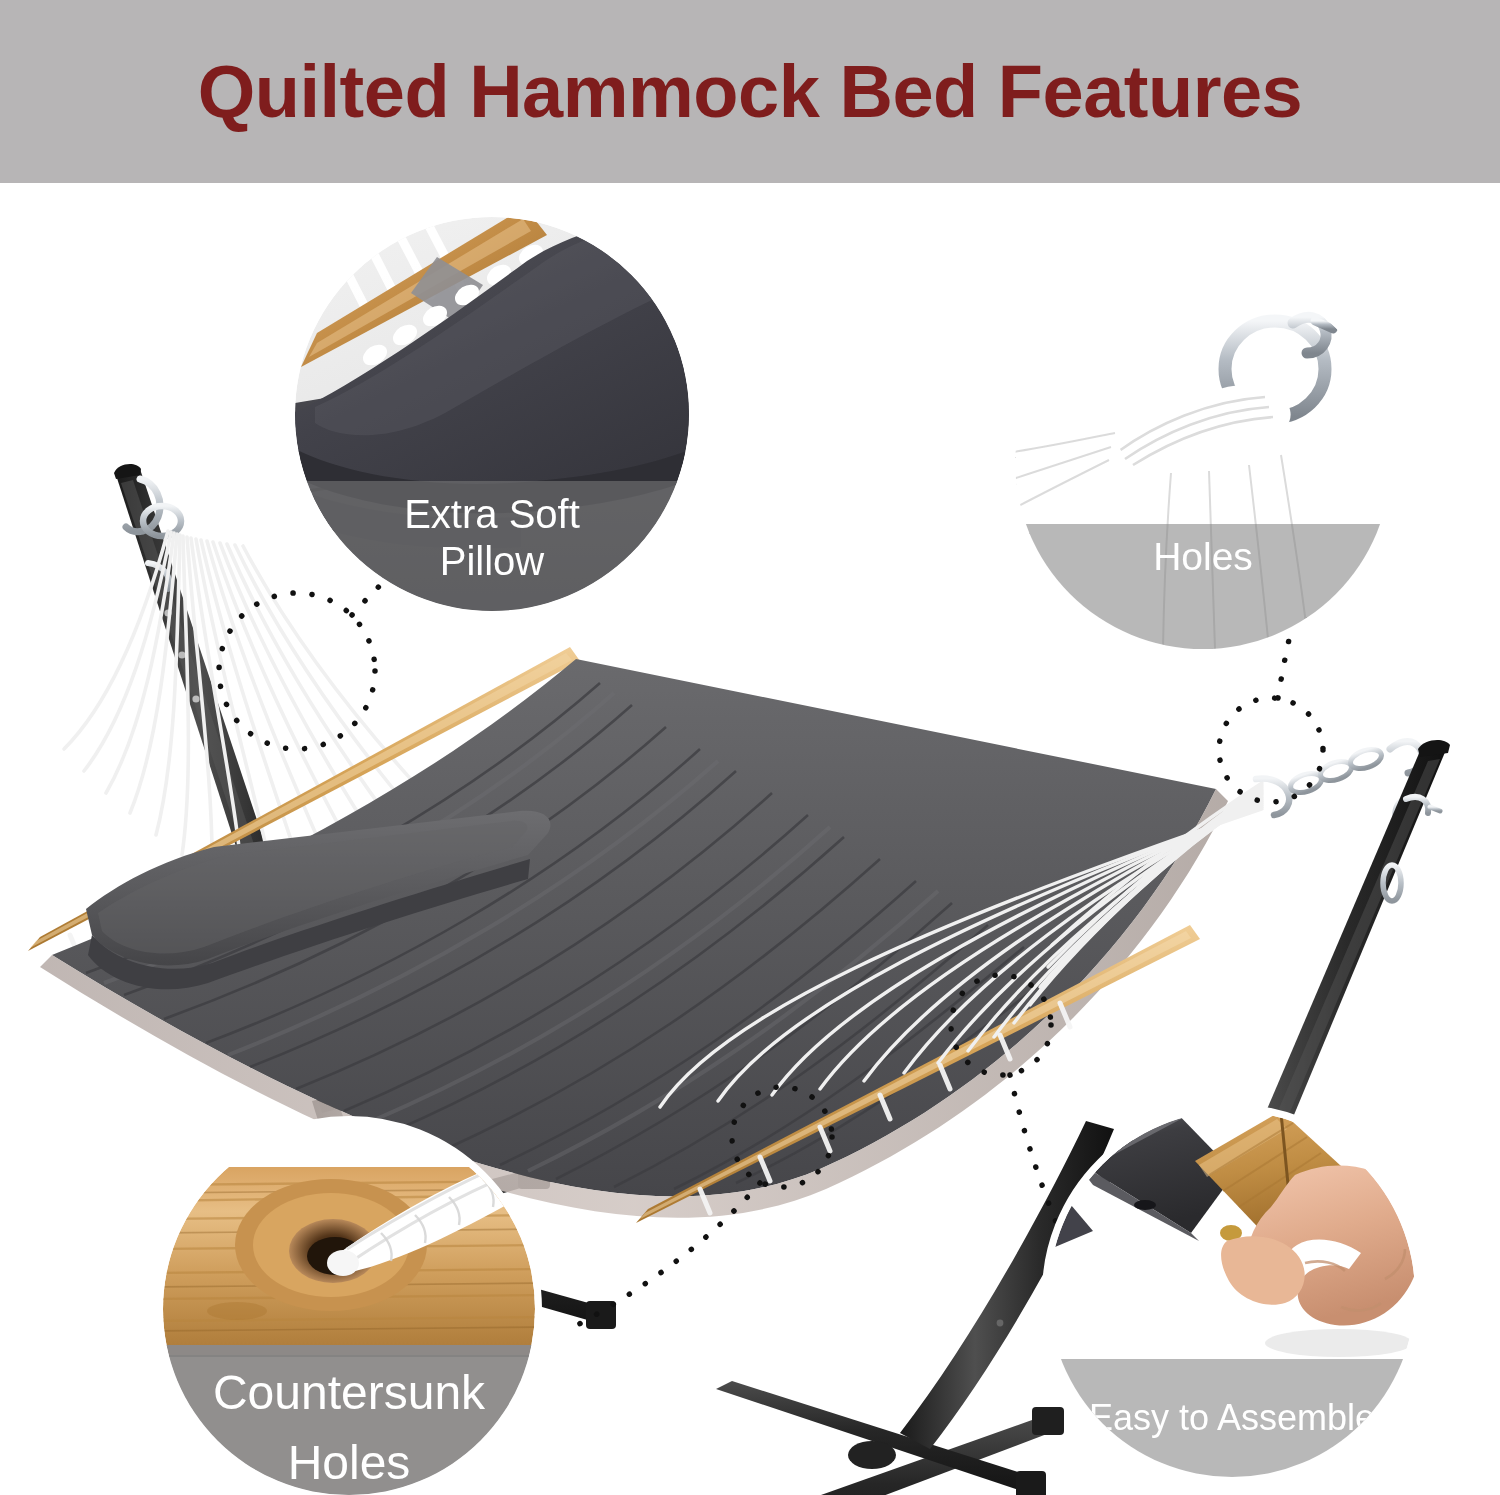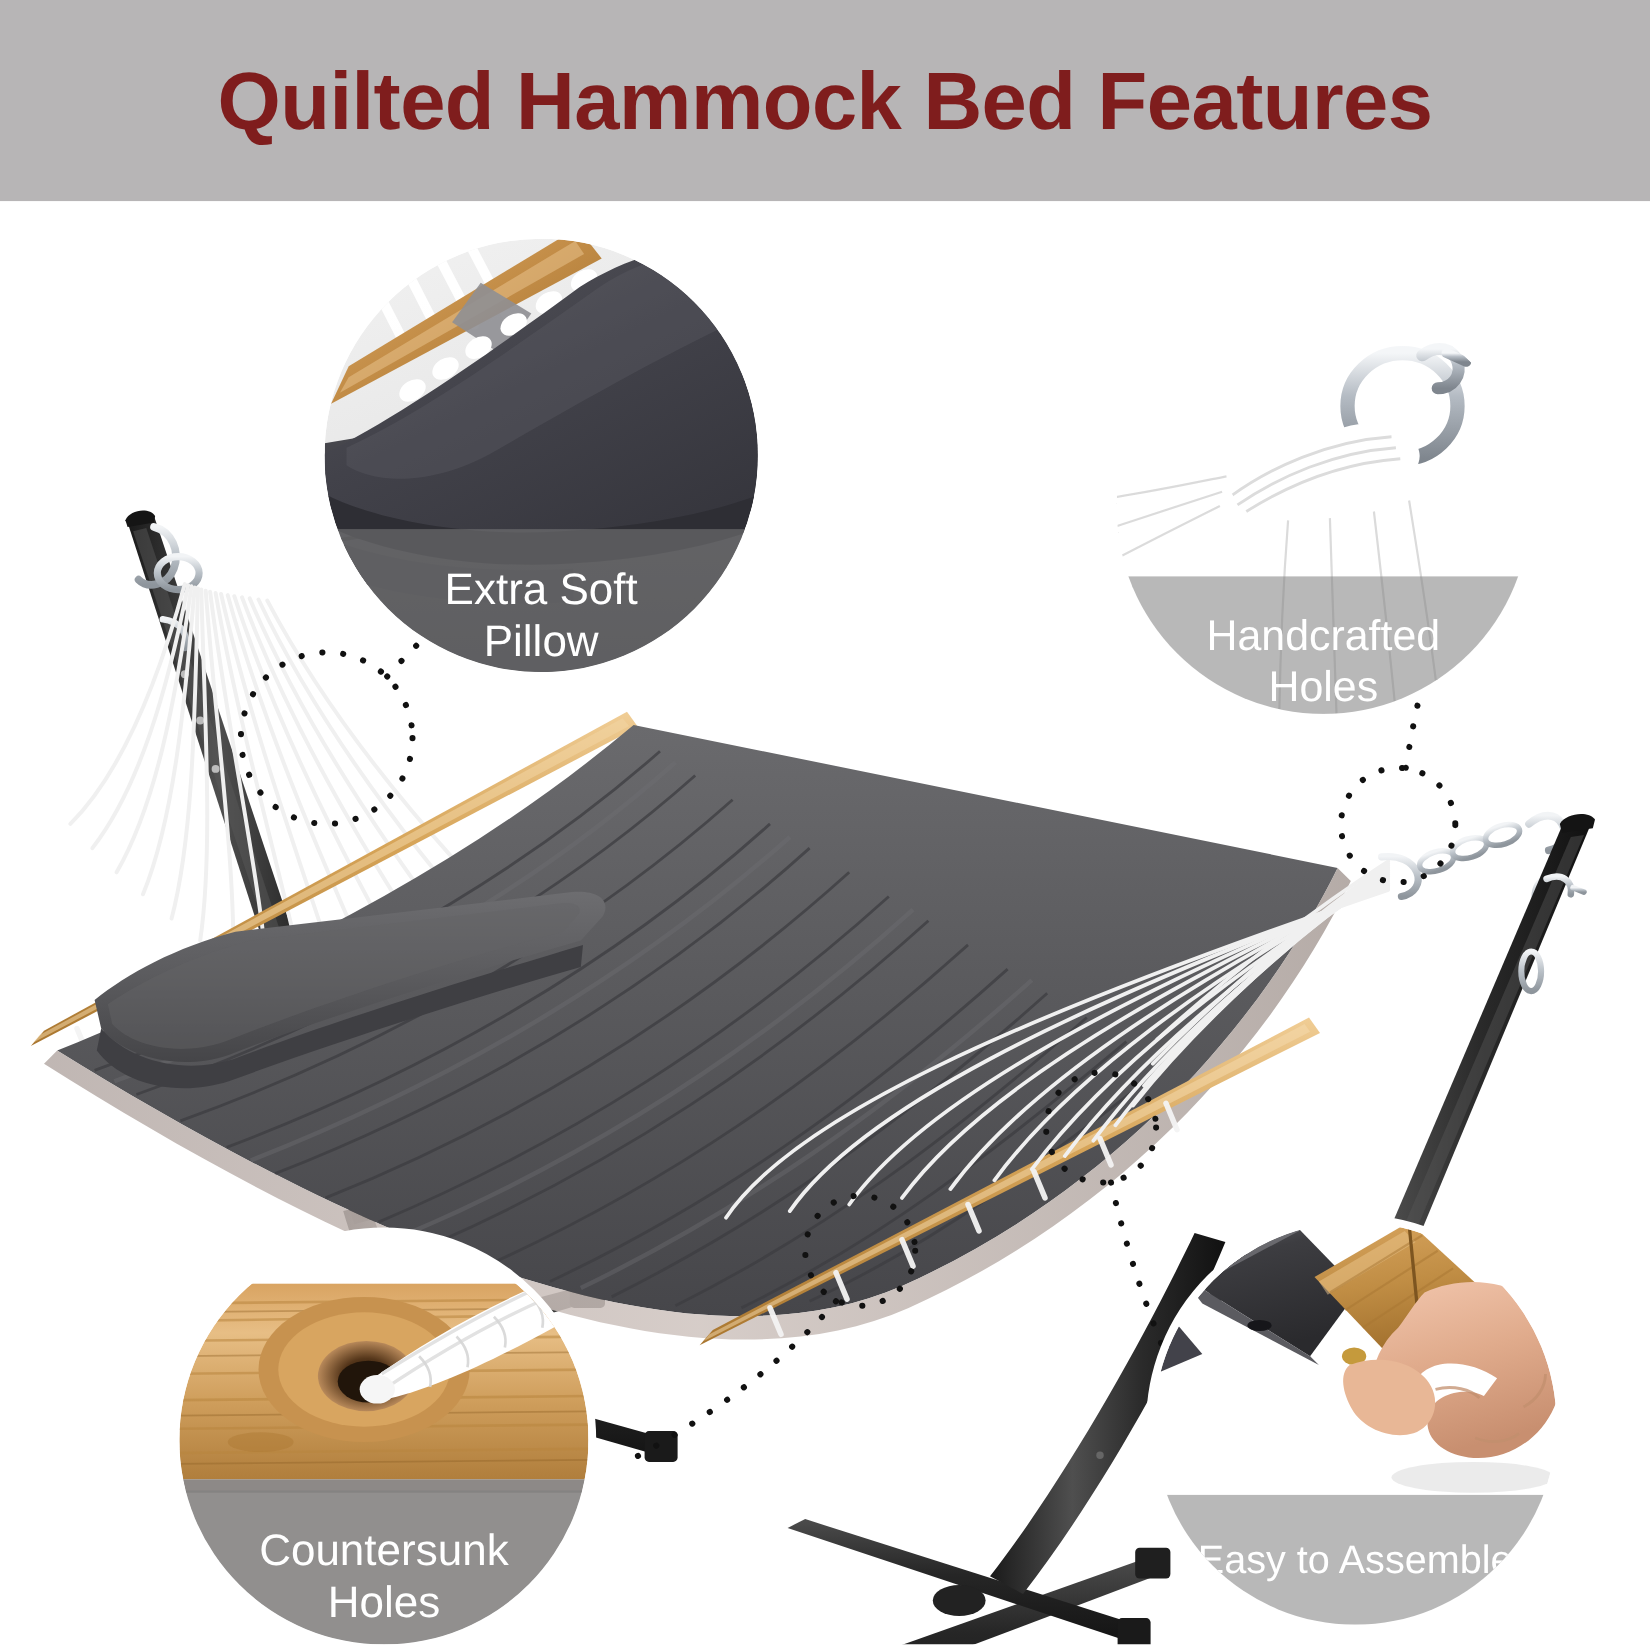--- a/index.html
+++ b/index.html
@@ -33,33 +33,33 @@
     overflow:hidden;
     background:#ffffff;
   }
   .callout .photo{ position:absolute; inset:0; border-radius:50%; overflow:hidden; }
   .callout .photo svg{ position:absolute; left:0; top:0; }
   .callout .caption-band{
     position:absolute; left:0; right:0; bottom:0;
     background:rgba(126,126,126,0.55);
     color:#ffffff; text-align:center;
     display:flex; flex-direction:column; justify-content:flex-start;
-    align-items:center; padding-top:32px; box-sizing:border-box;
+    align-items:center; padding-top:10px; box-sizing:border-box;
   }
   .callout .caption-band .line{ display:block; white-space:nowrap; }
 
   
   #callout-pillow { left:288px; top:210px;  width:408px; height:408px; }
   #callout-pillow  .caption-band{ height:130px; font-size:40px; line-height:1.18; }
 
   #callout-rope   { left:1008px; top:266px; width:390px; height:390px; }
   #callout-rope    .caption-band{ height:125px; font-size:39px; line-height:1.18; }
 
   #callout-holes  { left:156px; top:1116px; width:386px; height:386px; }
-  #callout-holes   .caption-band{ height:140px; font-size:40px; line-height:1.18; }
+  #callout-holes   .caption-band{ height:140px; font-size:48px; line-height:1.18;gap:13px; }
 
   #callout-assemble{ left:1042px; top:1104px; width:380px; height:380px; }
   #callout-assemble .caption-band{ height:118px; font-size:36px; line-height:1.18;
                                    justify-content:center; padding-top:0; }
 </style>
 </head>
 <body>
 
 <div id="header-banner">
   <h1 id="page-title">Quilted Hammock Bed Features</h1>
@@ -434,21 +434,20 @@
         </g>
         <g stroke="#dbdbdb" stroke-width="2" fill="none">
           <path d="M 156,200 C 152,252 149,314 148,376"></path>
           <path d="M 194,198 C 196,252 198,314 200,376"></path>
           <path d="M 234,192 C 241,252 248,314 254,376"></path>
           <path d="M 266,182 C 277,250 287,314 294,376"></path>
         </g>
       </svg>
     </div>
     <div class="caption-band">
-      <span class="line">Handcrafted</span>
       <span class="line">Holes</span>
     </div>
   </div>
 
   <div class="callout" id="callout-holes">
     <div class="photo">
       <svg width="372" height="372" viewBox="0 0 372 372" xmlns="http://www.w3.org/2000/svg">
         <defs>
           <linearGradient id="ch-wood" x1="0" y1="0" x2="0" y2="1">
             <stop offset="0" stop-color="#d9a462"></stop>

